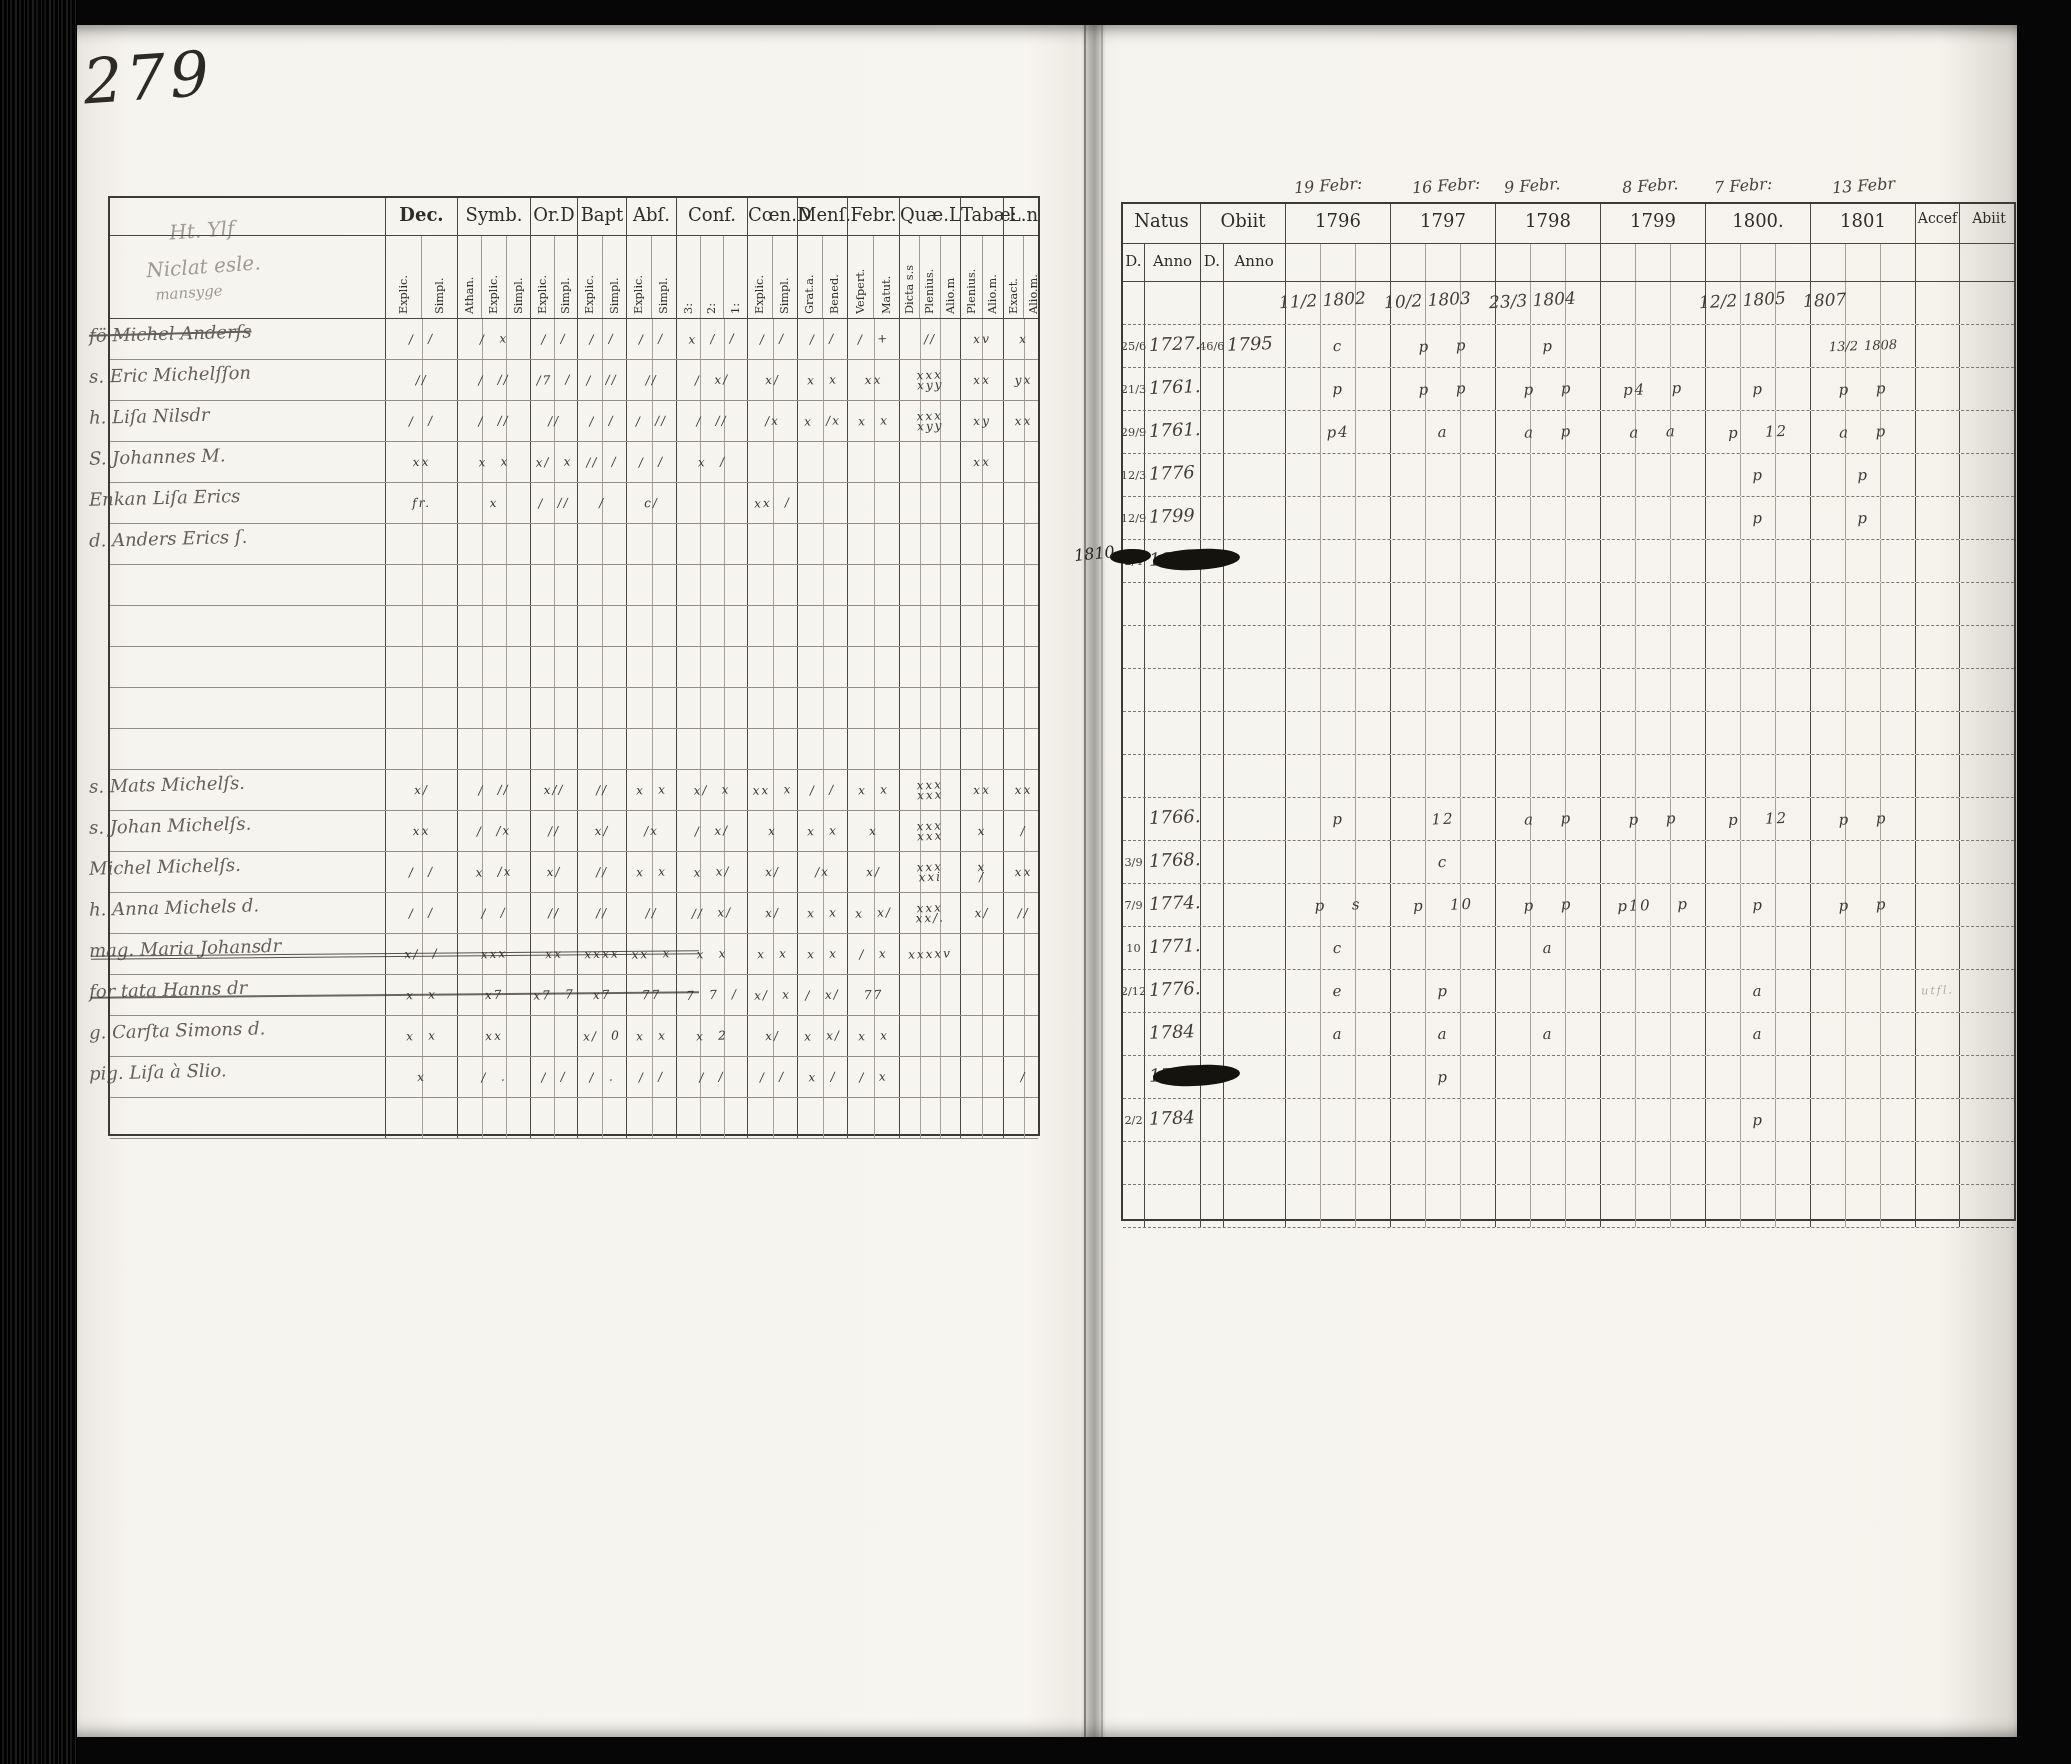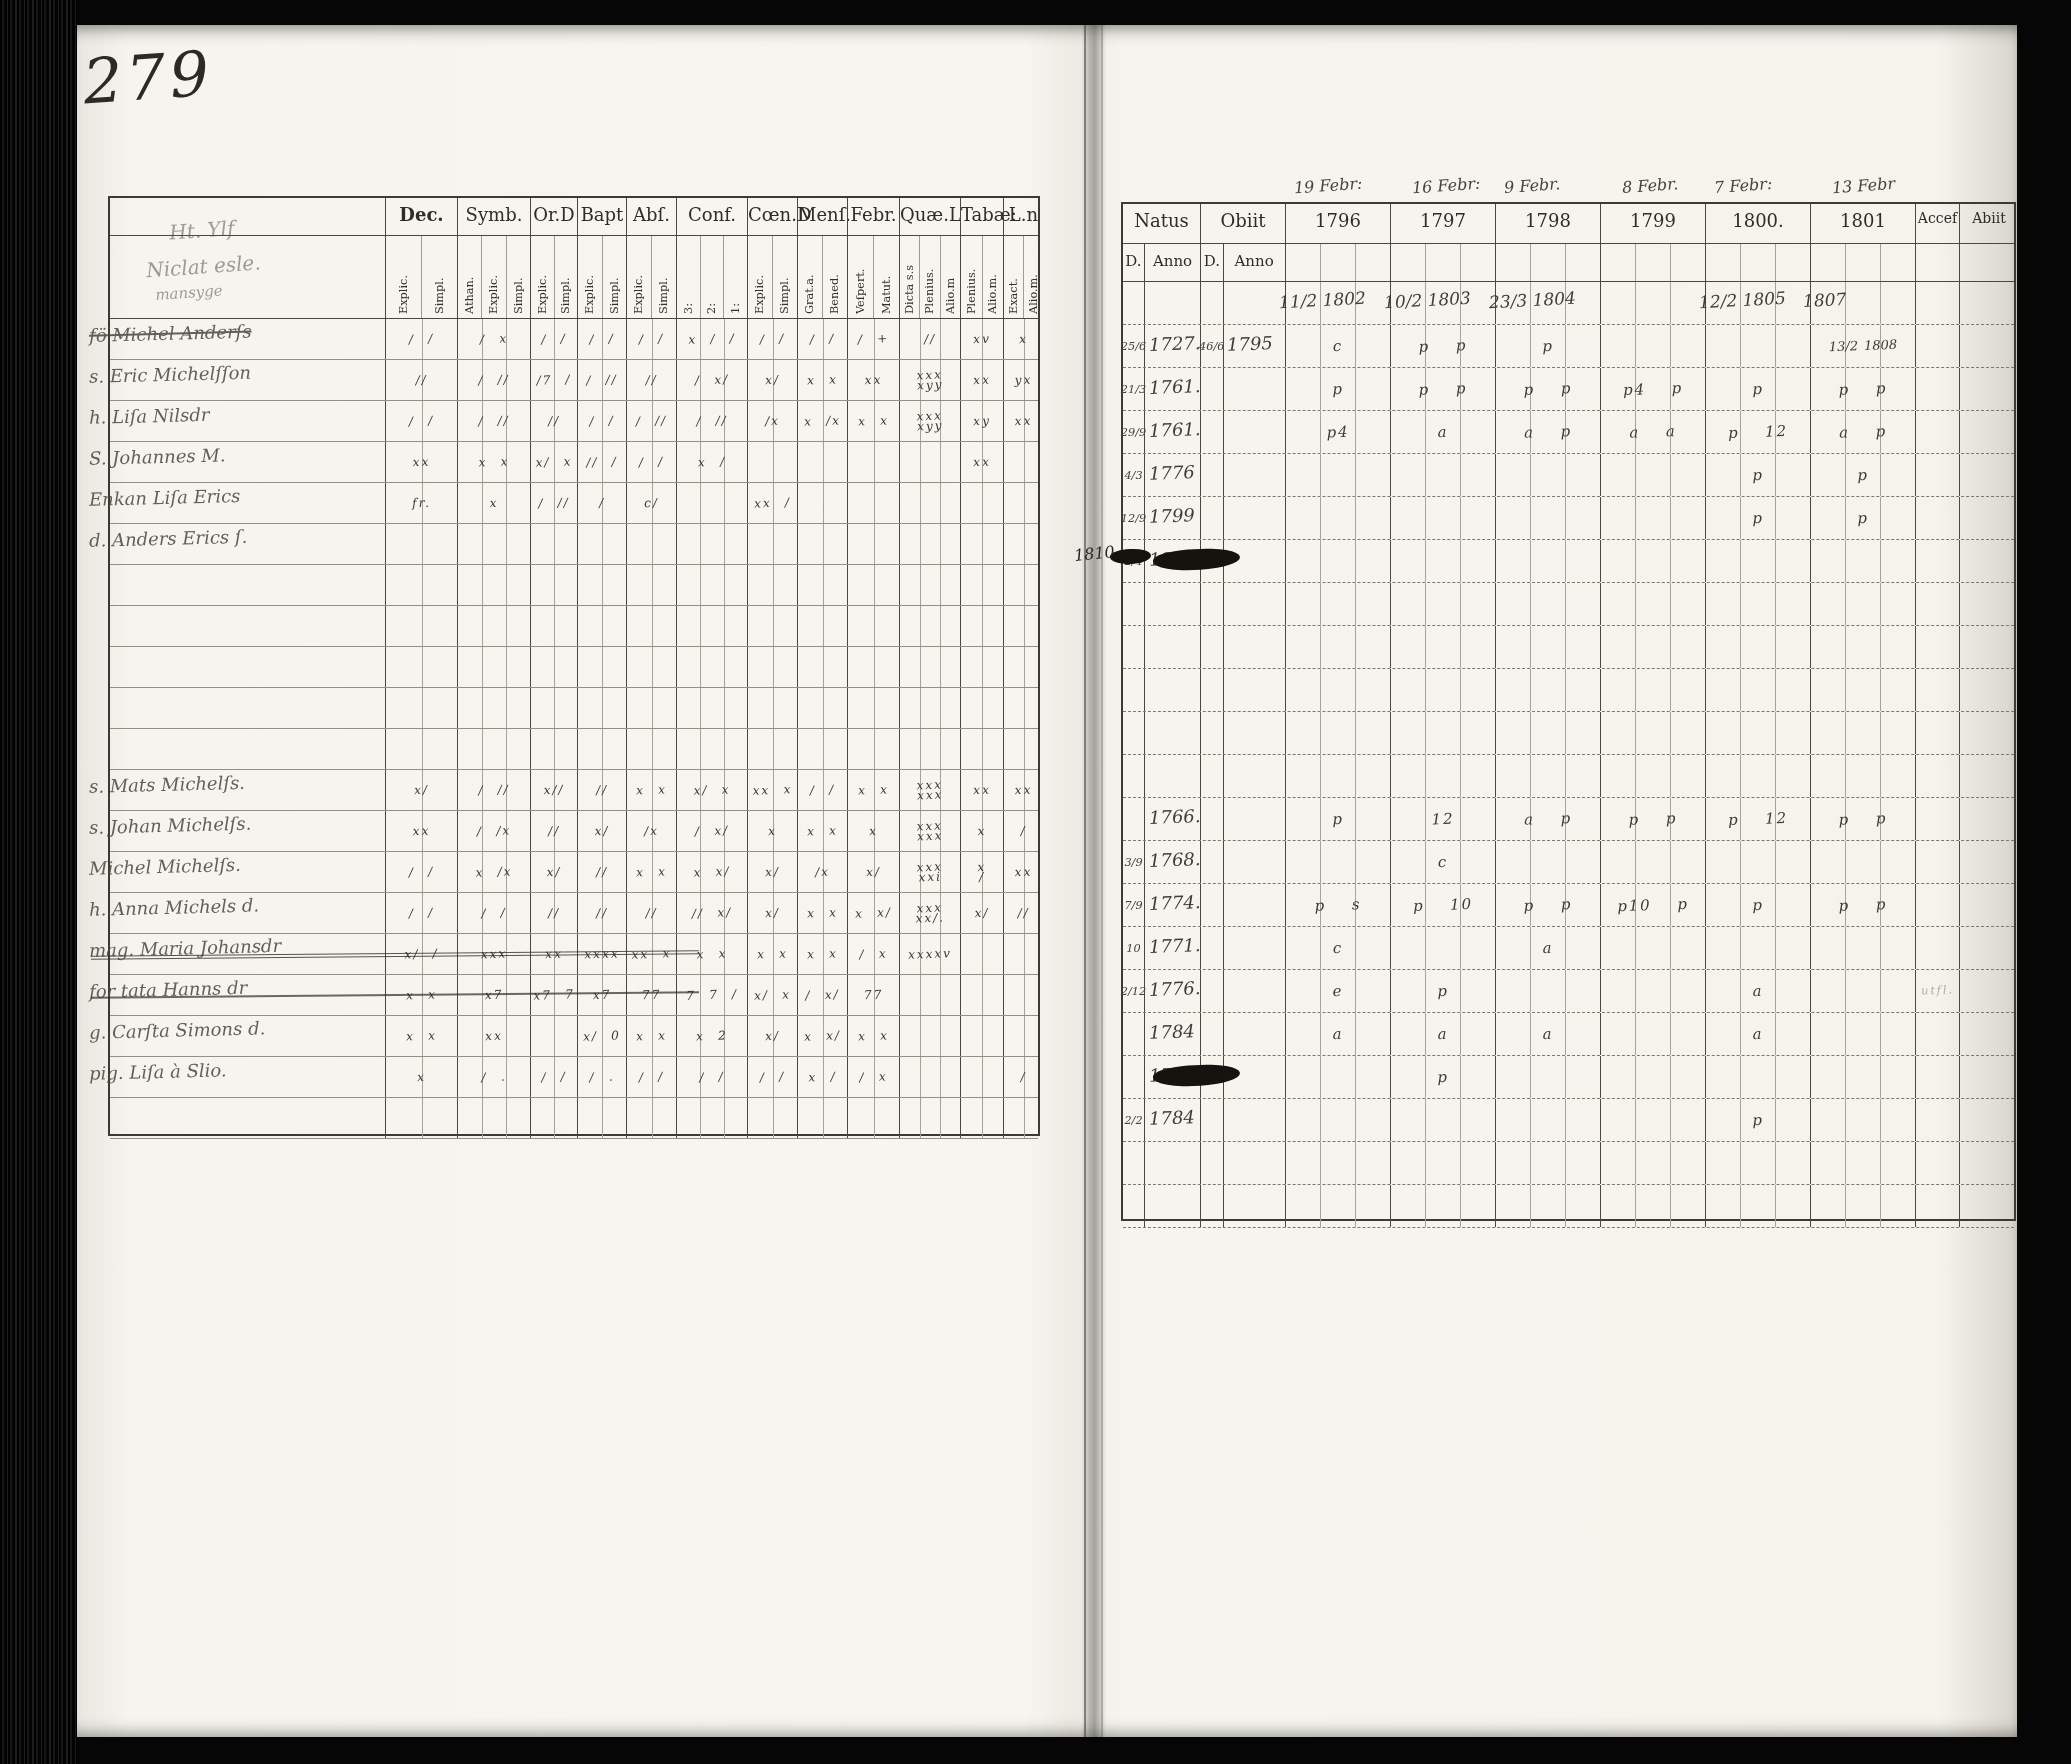--- a/index.html
+++ b/index.html
@@ -46,21 +46,21 @@
     transform:rotate(-1.5deg);margin-left:-24.5px;opacity:.85;}
   .nstrike{text-decoration:line-through;text-decoration-thickness:1.9px;}
   .struck::after{content:"";position:absolute;left:-19px;right:339px;top:48%;
     border-top:2.8px solid rgba(45,43,38,.7);transform:rotate(-.5deg);}
   .struck.heavy::after{border-top:4.7px double rgba(45,43,38,.8);}
   .script-line{font-style:italic;font-size:20px;color:#55524a;opacity:.55;white-space:nowrap;
     transform:rotate(-4deg);}
   .script-line:nth-child(1){margin:13px 0 0 55px;}
   .script-line:nth-child(2){margin:13px 0 0 32px;}
   .script-line:nth-child(3){margin:3.8px 0 0 41px;font-size:15px;}
-  .dnum{font-size:11.3px;font-style:italic;color:#45423c;position:absolute;inset:0;
+  .dnum{font-size:11.3px;color:#45423c;position:absolute;inset:0;
     display:flex;align-items:center;justify-content:center;}
   .annohw{font-style:italic;font-size:18px;color:#403d37;position:absolute;left:3.8px;top:7.5px;
     white-space:nowrap;transform:rotate(-2deg);}
   .top-ann{position:absolute;font-style:italic;font-size:16px;color:#46433c;white-space:nowrap;
     transform:rotate(-4deg);z-index:5;}
   .mid-ann{position:absolute;font-style:italic;font-size:17px;color:#403d37;white-space:nowrap;
     transform:rotate(-3deg);z-index:5;}
   .blob{position:absolute;background:#14130f;border-radius:46% 58% 52% 60%;
     transform:rotate(-4deg);z-index:6;}
   .margin-note{position:absolute;font-style:italic;font-size:16px;color:#262420;
@@ -1493,21 +1493,21 @@
         <div class="ycell" style="width: 105px;">
           <div class="subdiv" style="left: 33.3333%;"></div>
           <div class="subdiv" style="left: 66.6667%;"></div>
           <div class="mk">a p</div>
         </div>
         <div class="cell" style="width: 44px;"></div>
         <div class="cell" style="width: 59px;"></div>
       </div>
       <div class="brow" style="height: 43px;">
         <div class="cell first" style="width: 21px;">
-          <div class="dnum">4/3</div>
+          <div class="dnum">12/3</div>
         </div>
         <div class="cell" style="width: 56px;">
           <div class="annohw">1776</div>
         </div>
         <div class="cell" style="width: 22.6px;"></div>
         <div class="cell" style="width: 62px;"></div>
         <div class="ycell" style="width: 105px;">
           <div class="subdiv" style="left: 33.3333%;"></div>
           <div class="subdiv" style="left: 66.6667%;"></div>
         </div>

